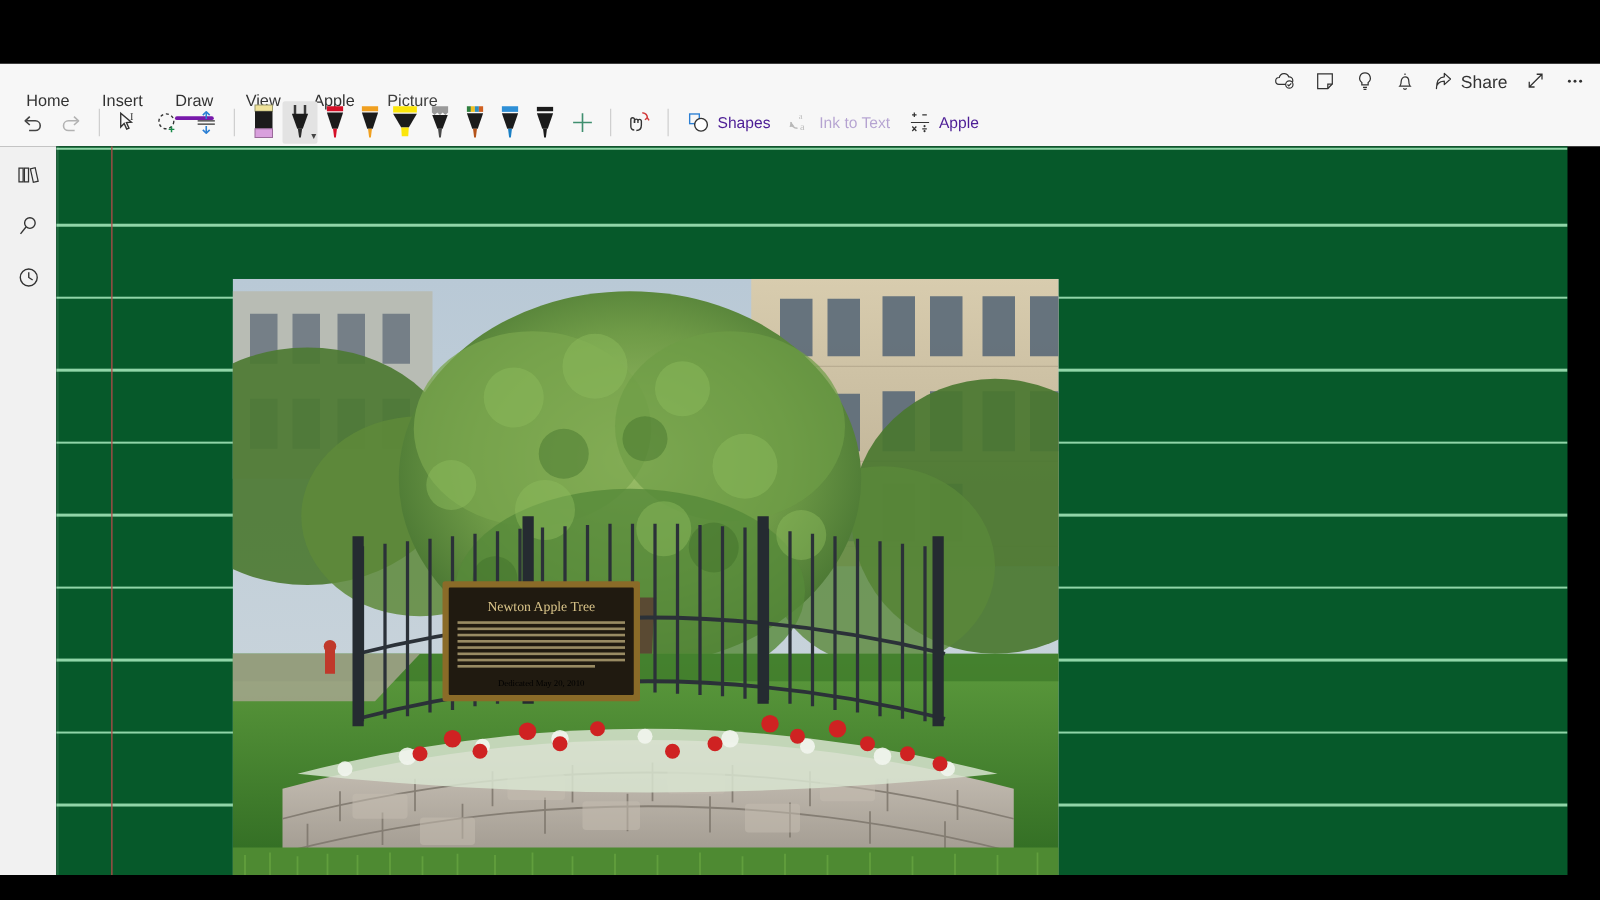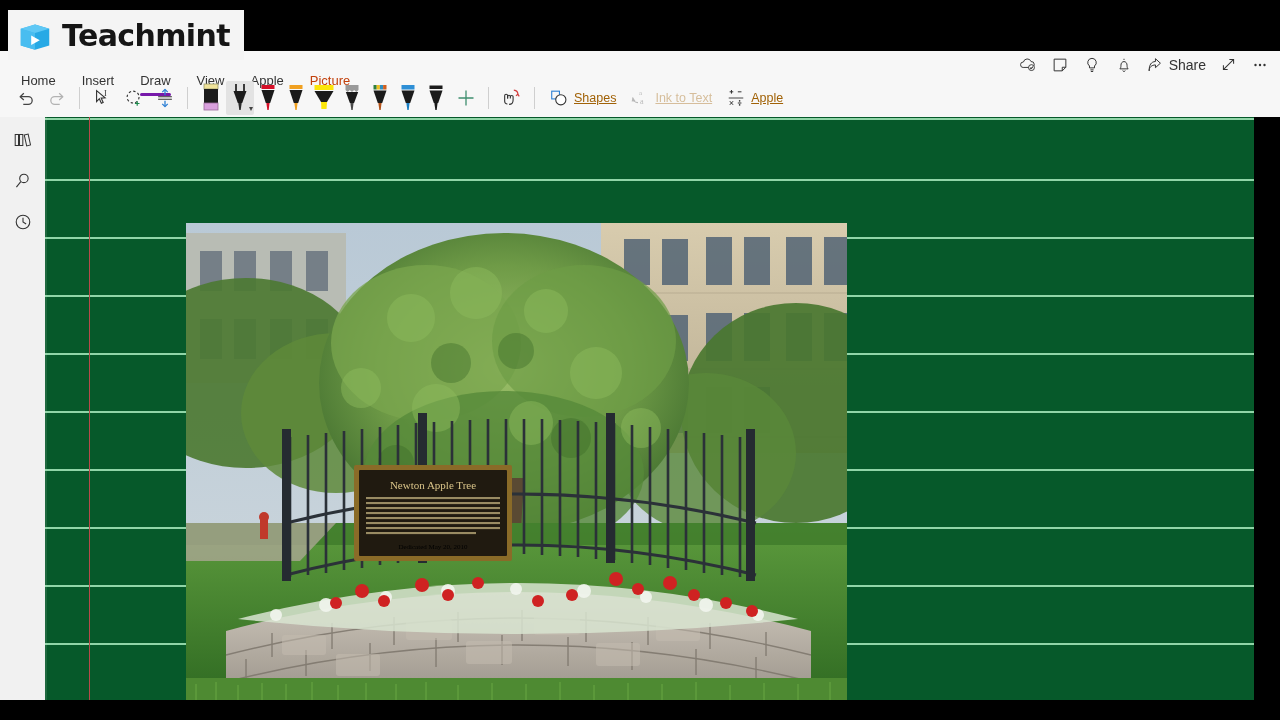--- a/index.html
+++ b/index.html
@@ -66,21 +66,21 @@
   }
   .tab {
     position:relative; height:27px; line-height:27px;
     padding:0 13px; font-size:13px; color:#333; white-space:nowrap;margin-top:32px;
   }
   .tab.active { color:#333; }
   .tab.active::after {
     content:""; position:absolute; left:13px; right:13px; bottom:-2px;
     height:3px; background:#7719aa; border-radius:2px;
   }
-  .tab.contextual { color:#c2410c; }
+  .tab.contextual { color:#404040; }
 
   
   .ribbon-right {
     position:absolute; right:4px; top:0; height:27px;
     display:flex; align-items:center; gap:0px;
   }
   .rr-item {
     height:27px; min-width:32px; padding:0 6px;
     display:flex; align-items:center; justify-content:center; gap:5px;
     color:#333; font-size:14px;
@@ -88,21 +88,21 @@
 
   
   .tools {
     position:absolute; left:0; top:27px; height:39px; width:100%;
     display:flex; align-items:center; padding-left:10px; gap:0;
   }
   .tool {
     width:31px; height:34px; display:flex; align-items:center; justify-content:center;
     position:relative;
   }
-  .tool.wide { width:auto; padding:0 7px; gap:5px; font-size:12.5px; color:#a16207;text-decoration:underline; }
+  .tool.wide { width:auto; padding:0 7px; gap:5px; font-size:12.5px; color:#4c1d95; }
   .tool.disabled { opacity:.38; }
   .tool.selected { background:#e3e3e3; border-radius:2px; }
   .divider { width:1px; height:22px; background:#cfcfcf; margin:0 7px; }
   .pen { width:28px; height:34px; position:relative; display:flex; align-items:flex-start; justify-content:center; }
   .pen svg { display:block; }
   .chev { position:absolute; right:1px; bottom:2px; font-size:8px; color:#444; }
 
   
   .rail {
     position:absolute; left:0; top:117px; width:45px; height:583px;
@@ -145,32 +145,20 @@
   }
 </style>
 </head>
 <body>
 
 <div id="app">
 
   <div class="letterbox-top"></div>
 
 
-  <div class="brand">
-    <div class="brand-mark">
-      <svg width="38" height="38" viewBox="0 0 40 40">
-        <path d="M20 9 L5 13.5 V31 L20 35.5 V14 Z" fill="#3fb8ef"></path>
-        <path d="M20 9 L35 13.5 V31 L20 35.5 V14 Z" fill="#27a9e5"></path>
-        <path d="M20 9 L5 13.5 L20 18 L35 13.5 Z" fill="#5fc8f5"></path>
-        <path d="M5 13.5 L20 18 V35.5 L5 31 Z" fill="#49bdf0"></path>
-        <path d="M16 20.5 L25 25.5 L16 30.5 Z" fill="#ffffff"></path>
-      </svg>
-    </div>
-    <div class="brand-name">Teachmint</div>
-  </div>
 
   <div class="ribbon">
 
     <div class="tabs">
       <div style="width:8px"></div>
       <div class="tab">Home</div>
       <div class="tab">Insert</div>
       <div class="tab active">Draw</div>
       <div class="tab">View</div>
       <div class="tab">Apple</div>

